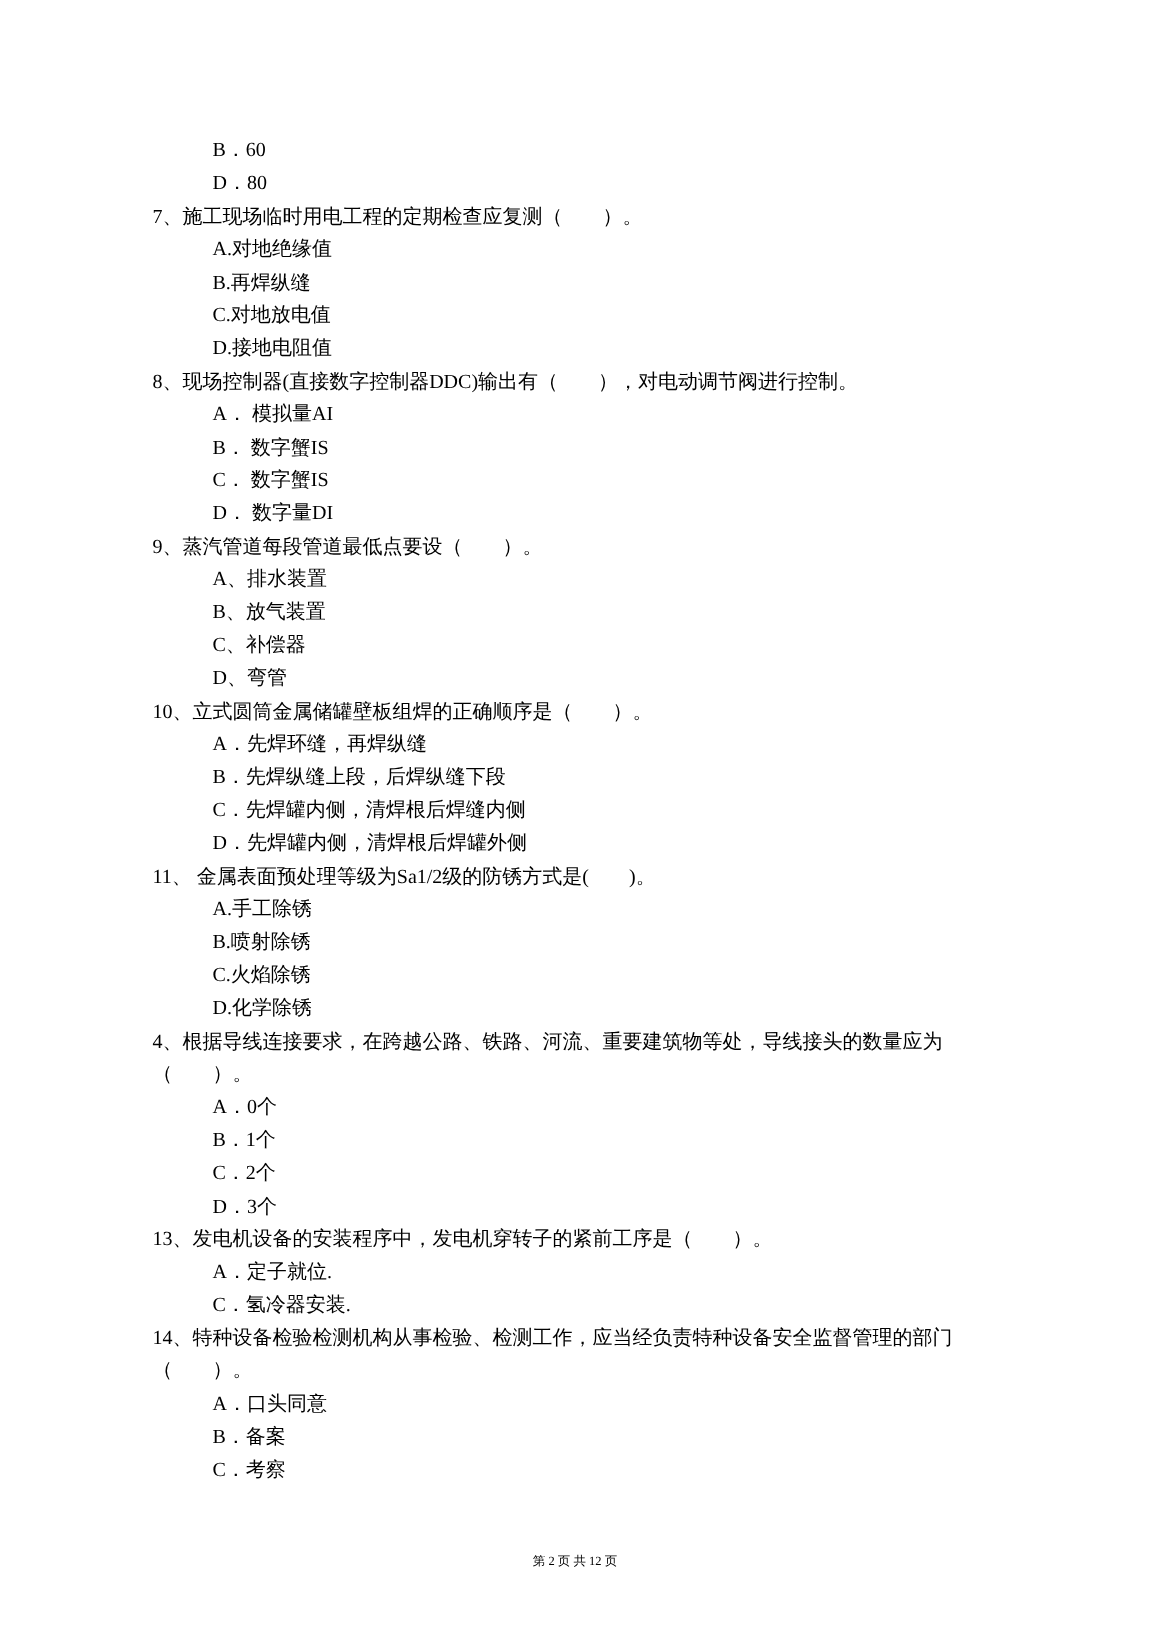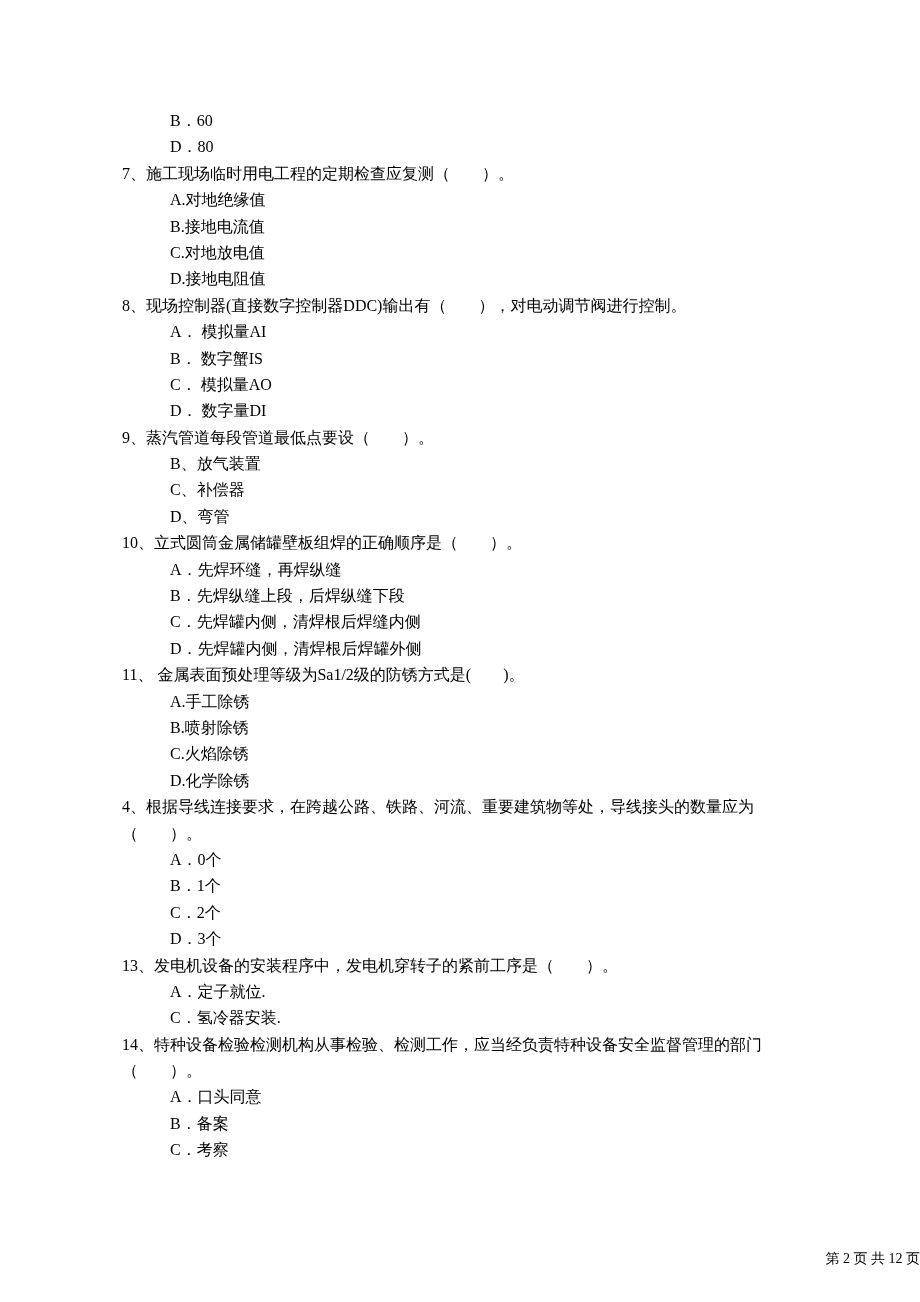--- a/index.html
+++ b/index.html
@@ -21,60 +21,61 @@
     padding-left: 48px;
   }
   .opt-line {
     white-space: pre;
   }
   .q-line {
     white-space: pre-wrap;
   }
   .footer {
     position: absolute;
-    bottom: 32px;
+    bottom: 44px;
     left: 0;
     width: 100%;
-    text-align: right;
-    font-size: 14px;
+    text-align: center;
+    font-size: 10px;
   }
 </style>
 </head>
 <body>
 
 <div class="page">
 
   <div class="opt-block">
     <div class="opt-line">B．60</div>
     <div class="opt-line">D．80</div>
   </div>
 
   <div>
     <div class="q-line">7、施工现场临时用电工程的定期检查应复测（　　）。</div>
     <div class="opt-block">
       <div class="opt-line">A.对地绝缘值</div>
-      <div class="opt-line">B.接地电流值</div>
+      <div class="opt-line">B.再焊纵缝</div>
       <div class="opt-line">C.对地放电值</div>
       <div class="opt-line">D.接地电阻值</div>
     </div>
   </div>
 
   <div>
     <div class="q-line">8、现场控制器(直接数字控制器DDC)输出有（　　），对电动调节阀进行控制。</div>
     <div class="opt-block">
       <div class="opt-line">A． 模拟量AI</div>
       <div class="opt-line">B． 数字蟹IS</div>
-      <div class="opt-line">C． 模拟量AO</div>
+      <div class="opt-line">C． 数字蟹IS</div>
       <div class="opt-line">D． 数字量DI</div>
     </div>
   </div>
 
   <div>
     <div class="q-line">9、蒸汽管道每段管道最低点要设（　　）。</div>
     <div class="opt-block">
+      <div class="opt-line">A、排水装置</div>
       <div class="opt-line">B、放气装置</div>
       <div class="opt-line">C、补偿器</div>
       <div class="opt-line">D、弯管</div>
     </div>
   </div>
 
   <div>
     <div class="q-line">10、立式圆筒金属储罐壁板组焊的正确顺序是（　　）。</div>
     <div class="opt-block">
       <div class="opt-line">A．先焊环缝，再焊纵缝</div>

